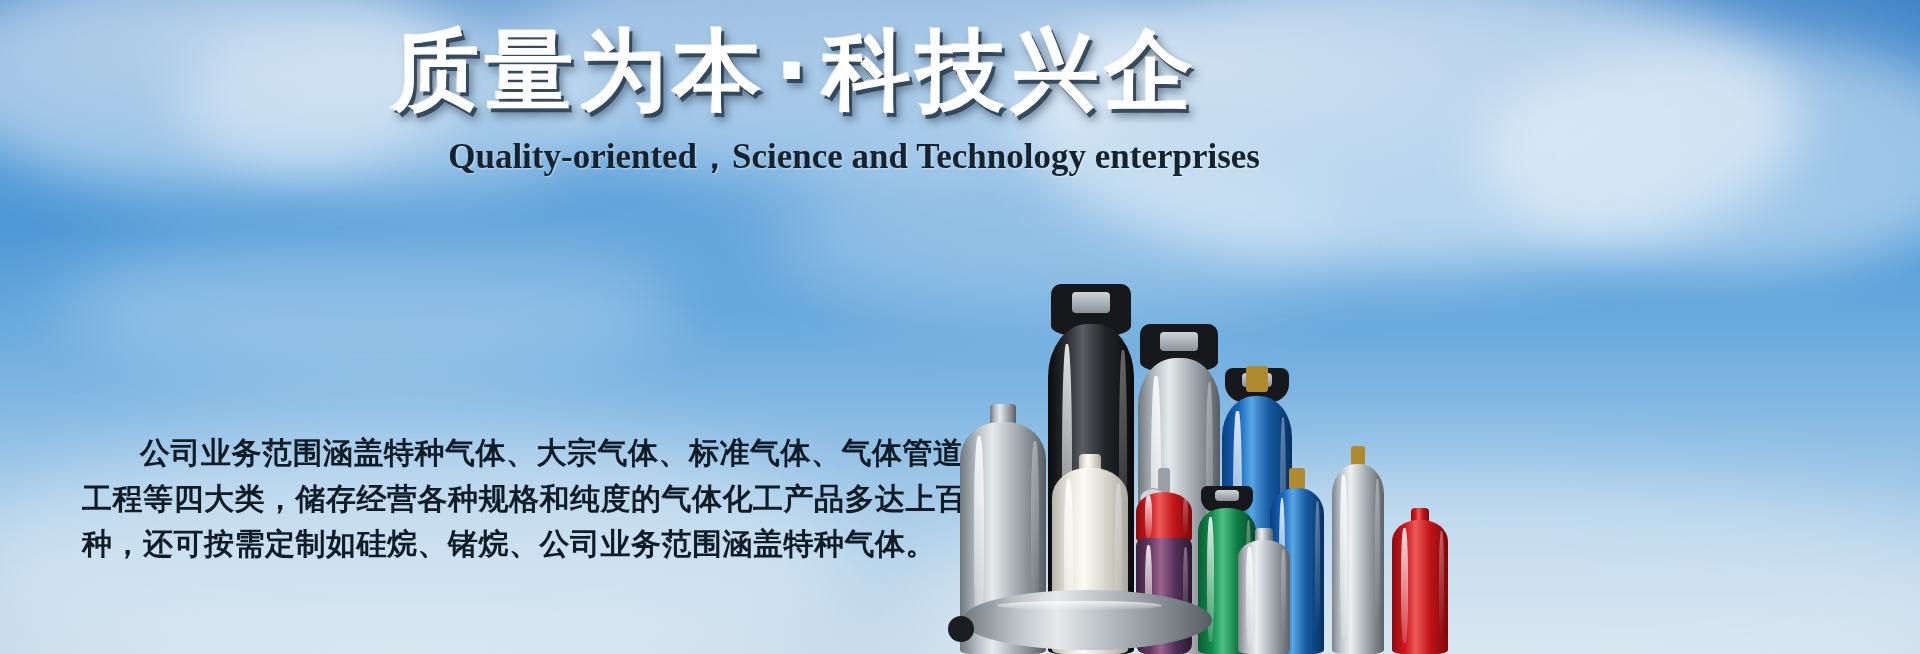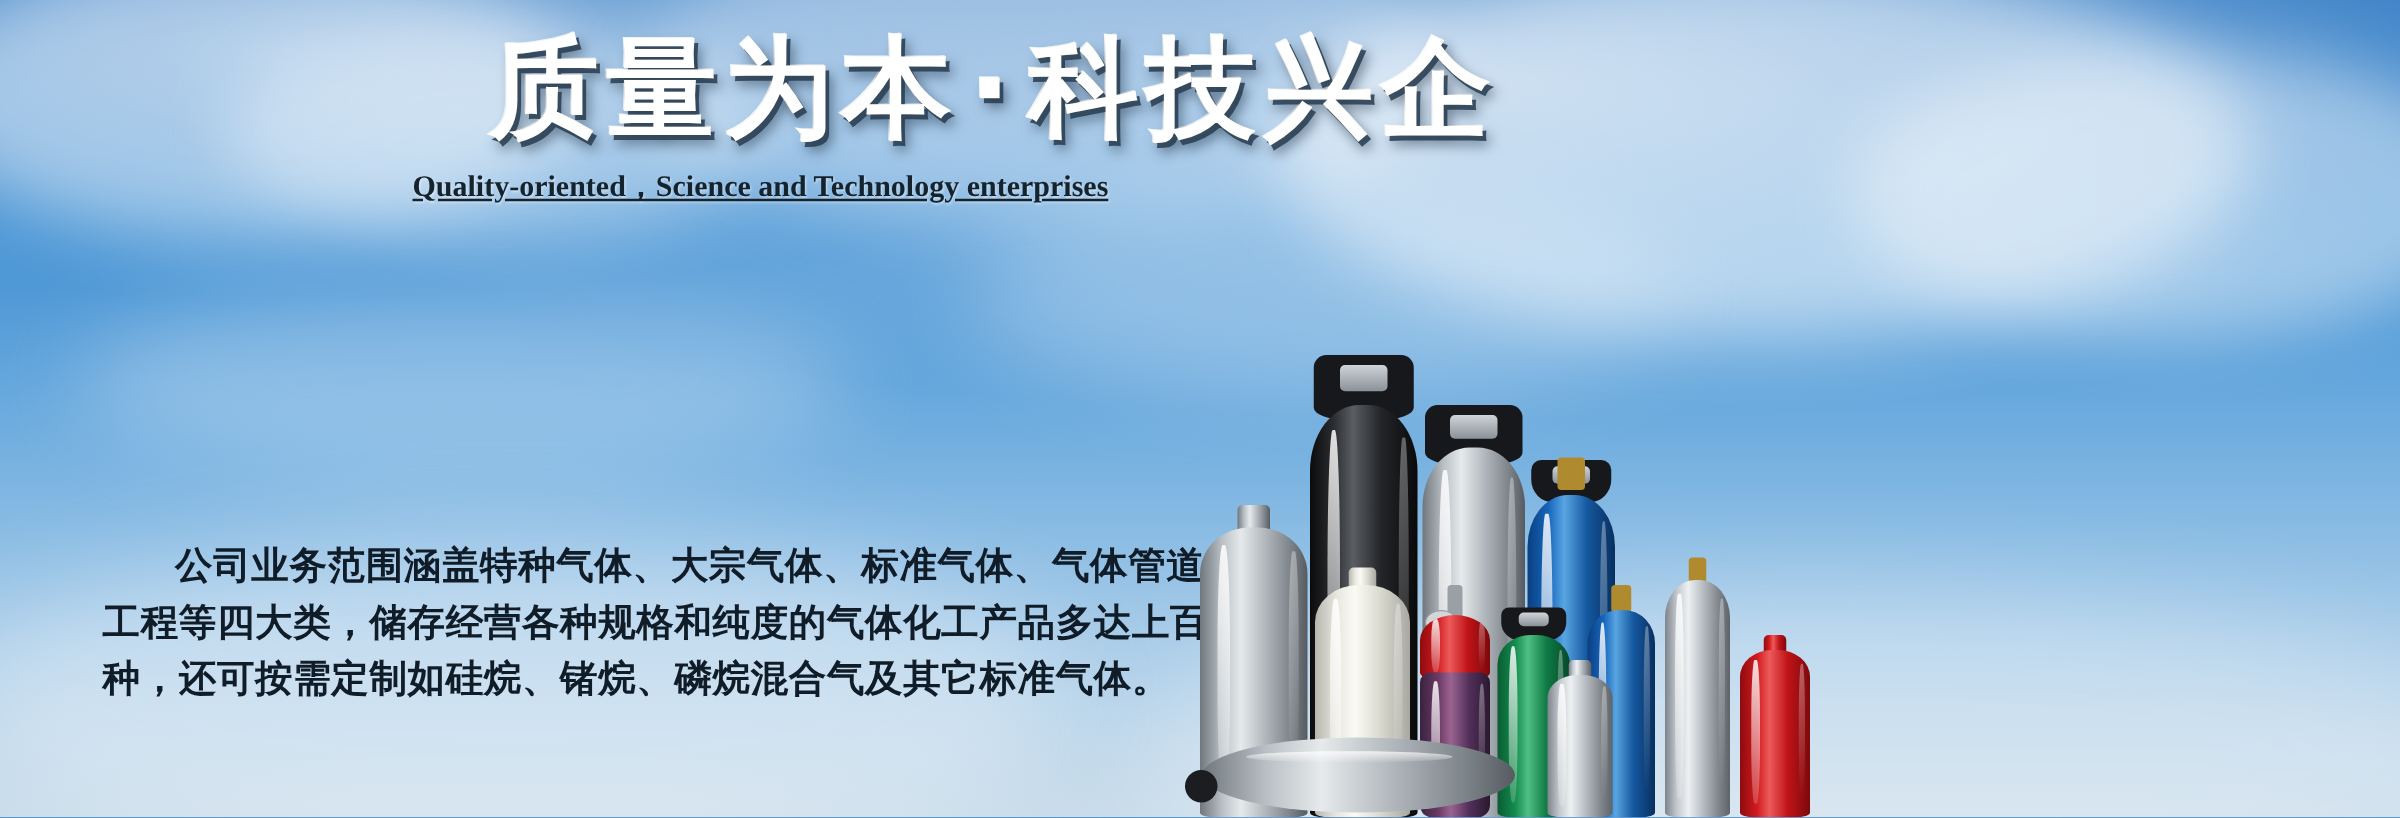--- a/index.html
+++ b/index.html
@@ -43,27 +43,26 @@
     white-space:nowrap;
     text-shadow:
        3px 4px 0 rgba(40,60,80,.85),
        5px 7px 10px rgba(20,40,60,.55),
       -1px -1px 0 rgba(255,255,255,.9);
   }
   .headline .dot { padding:0 8px; }
 
   .subtitle {
     position:absolute; left:330px; top:136px; width:930px;
-    text-align:left;
+    text-align:right;
     font-family:"Liberation Serif","DejaVu Serif",serif;
-    font-size:24px; font-weight:700; line-height:1.2;
+    font-size:35px; font-weight:700; line-height:1.2;
     color:#15232e;
     white-space:nowrap;
     text-shadow:1px 1px 2px rgba(255,255,255,.45);
-    text-decoration:underline;
   }
 
   
   .tagline-box {
     position:absolute; left:78px; top:310px;
     width:775px; height:80px;
     background:#ffffff;
     box-shadow:0 2px 6px rgba(20,50,80,.22);
     display:flex; align-items:center;
   }
@@ -134,21 +133,21 @@
   <div class="cloud c9"></div>
 
   <div class="headline"><span>质量为本</span><span class="dot">·</span><span>科技兴企</span></div>
 
   <div class="subtitle">Quality-oriented，Science and Technology enterprises</div>
 
 
   <div class="paragraph">
     <span class="ln indent">公司业务范围涵盖特种气体、大宗气体、标准气体、气体管道</span>
     <span class="ln">工程等四大类，储存经营各种规格和纯度的气体化工产品多达上百</span>
-    <span class="ln">种，还可按需定制如硅烷、锗烷、磷烷混合气及其它标准气体。</span>
+    <span class="ln">种，还可按需定制如硅烷、锗烷、公司业务范围涵盖特种气体。</span>
   </div>
 
   <div class="photo">
 
     <div class="cyl" style="left:108px; width:86px; height:370px;">
       <div class="cap" style="width:80px; height:52px; bottom:318px;"></div>
       <div class="body black" style="height:330px;"></div>
     </div>
 
     <div class="cyl" style="left:198px; width:82px; height:330px;">

